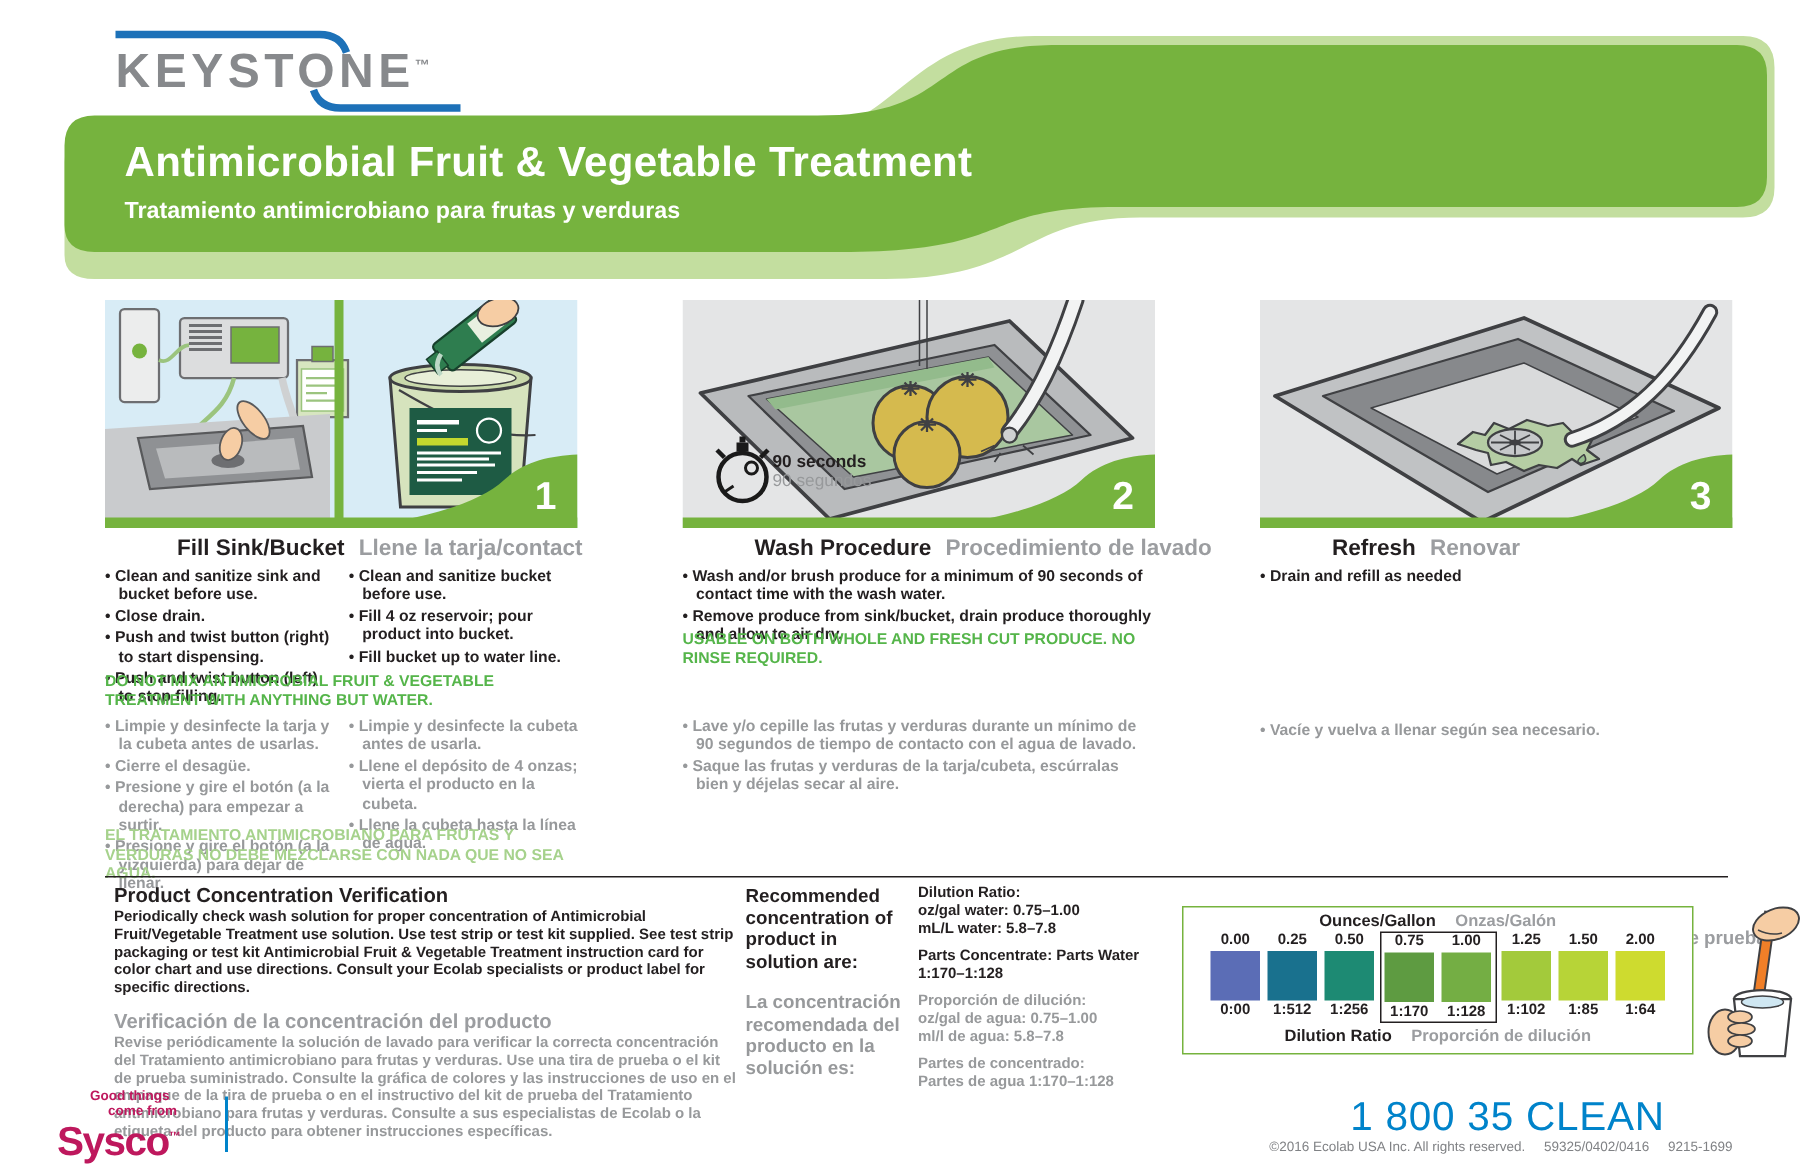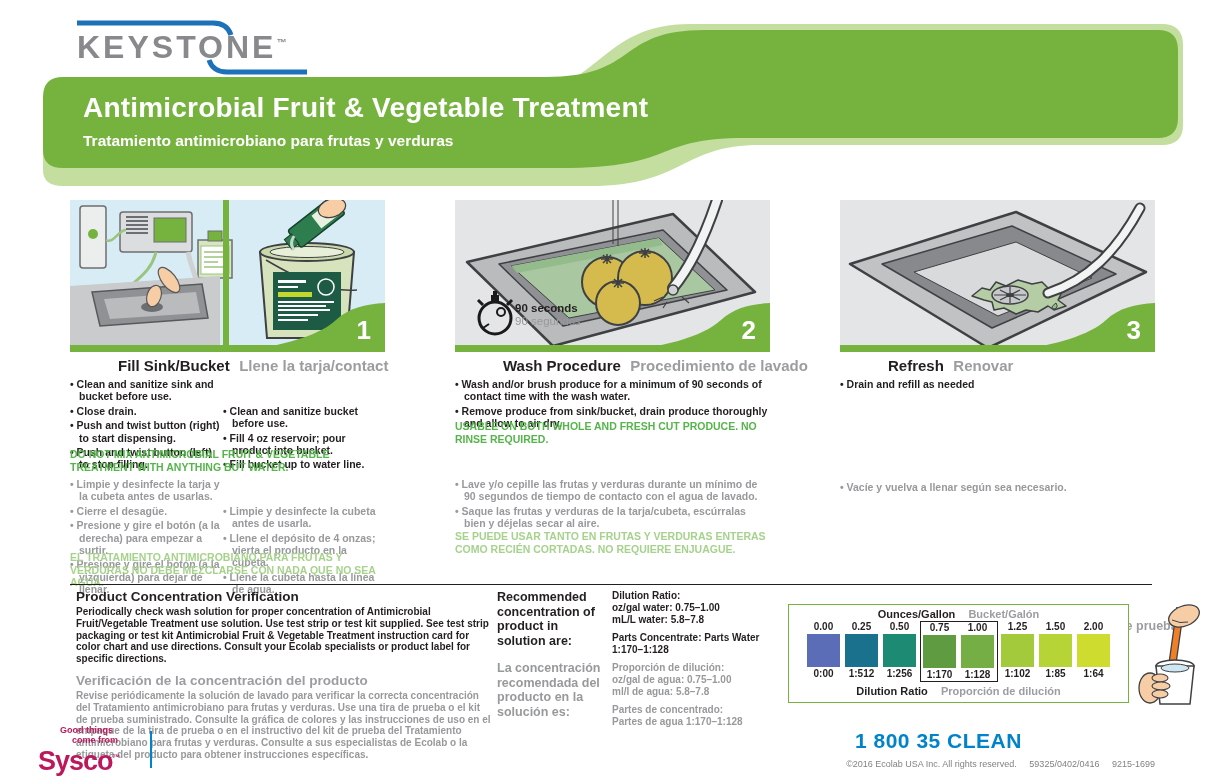--- a/index.html
+++ b/index.html
@@ -21,21 +21,21 @@
   .timer{position:absolute;left:60px;top:302px;line-height:13px;}
   .timer .t1{font-size:11.5px;font-weight:bold;color:#231f20;display:block;}
   .timer .t2{font-size:11.5px;color:#97999b;display:block;}
   .head{position:absolute;top:357px;left:0;white-space:nowrap;}
   .head .en{font-size:15px;font-weight:bold;color:#231f20;margin-left:48px;}
   .head .es{font-size:15px;font-weight:bold;color:#9b9da0;margin-left:5px;}
   .bl{padding-left:9px;text-indent:-9px;margin-bottom:2px;}
   .bl::before{content:"• ";}
   .bul{font-size:10.5px;line-height:12.4px;font-weight:bold;color:#231f20;}
   .es-t{color:#97999b;}
-  .b2col{position:absolute;display:flex;width:315px;align-items:flex-end;}
+  .b2col{position:absolute;display:flex;gap:10px;width:315px;}
   .b2col > div{width:153px;}
   .warn-en{position:absolute;width:315px;font-size:10.5px;line-height:12.6px;font-weight:bold;color:#55b54a;}
   .warn-es{position:absolute;width:315px;font-size:10.5px;line-height:12.6px;font-weight:bold;color:#a6d28c;}
   .divider{position:absolute;left:70px;top:584px;width:1082px;height:1.3px;background:#231f20;}
   
   .pcv{position:absolute;left:76px;top:589px;width:416px;}
   .pcv .h-en{font-size:13.5px;font-weight:bold;color:#231f20;margin-bottom:2px;}
   .pcv .b-en{font-size:10px;line-height:11.8px;font-weight:bold;color:#231f20;}
   .pcv .h-es{font-size:13.5px;font-weight:bold;color:#9b9da0;margin:8px 0 2px 0;}
   .pcv .b-es{font-size:10px;line-height:11.8px;font-weight:bold;color:#97999b;}
@@ -61,21 +61,21 @@
   
   .sysco{position:absolute;left:38px;top:726px;color:#be185d;}
   .sysco .tag{font-size:9px;font-weight:bold;line-height:9.5px;display:block;margin-left:22px;}
   .sysco .big{font-size:27px;font-weight:bold;letter-spacing:-1px;line-height:26px;}
   .sysco sup{font-size:8px;}
   .fdiv{position:absolute;left:150px;top:731px;width:2px;height:37px;background:#0083ca;}
   .ecolab{position:absolute;left:163px;top:734px;color:#0083ca;}
   .ecolab .lg{font-size:19px;font-weight:bold;letter-spacing:1px;line-height:19px;}
   .ecolab sup{font-size:8px;}
   .ecolab .tag{font-size:10.5px;font-weight:bold;margin-top:3px;display:block;}
-  .phone{position:absolute;left:855px;top:729px;width:300px;text-align:left;font-size:21px;font-weight:bold;color:#0083ca;letter-spacing:.5px;}
+  .phone{position:absolute;left:855px;top:729px;width:300px;text-align:center;font-size:27px;font-weight:normal;color:#0083ca;letter-spacing:.5px;}
   .copyr{position:absolute;left:655px;top:759px;width:500px;text-align:right;font-size:9px;color:#808285;}
   .copyr span{margin-left:10px;}
 </style>
 </head>
 <body>
 
 <div class="poster">
 
   <svg class="swoosh" width="1212" height="200">
     <path d="M43,108 Q43,92 63,92 H520 C600,92 600,24 690,24 H1162 Q1183,24 1183,45 V125 Q1183,145 1162,145 H760 C680,145 685,186 590,186 H63 Q43,186 43,170 Z" fill="#c3de9f"></path>
@@ -244,21 +244,20 @@
       <div class="bl">Remove produce from sink/bucket, drain produce thoroughly and allow to air dry.</div>
     </div>
 
     <div class="warn-en" style="top:420px;">USABLE ON BOTH WHOLE AND FRESH CUT PRODUCE. NO RINSE REQUIRED.</div>
 
     <div class="bul es-t abs" style="top:478px;width:315px;">
       <div class="bl">Lave y/o cepille las frutas y verduras durante un mínimo de 90 segundos de tiempo de contacto con el agua de lavado.</div>
       <div class="bl">Saque las frutas y verduras de la tarja/cubeta, escúrralas bien y déjelas secar al aire.</div>
     </div>
 
-    <div class="warn-es" style="top:530px;">SE PUEDE USAR TANTO EN FRUTAS Y VERDURAS ENTERAS COMO RECIÉN CORTADAS. NO REQUIERE ENJUAGUE.</div>
   </div>
 
   <div class="col c3">
     <div class="panel">
       <svg width="315" height="152" viewBox="0 0 315 152">
         <rect width="315" height="152" fill="#e4e5e6"></rect>
         <polygon points="10,64 176,12 306,72 148,148" fill="#c0c2c4" stroke="#3f4043" stroke-width="2.5" stroke-linejoin="round"></polygon>
         <polygon points="42,64 172,26 276,74 152,128" fill="#87898c" stroke="#3f4043" stroke-width="1.5" stroke-linejoin="round"></polygon>
         <polygon points="74,72 176,42 252,78 158,116" fill="#d9dadb" stroke="#3f4043" stroke-linejoin="round"></polygon>
         <path d="M132,96 l10,-8 8,2 6,-8 10,4 12,-6 14,4 10,-2 8,8 12,2 -4,8 8,6 -12,4 -6,-4 -10,6 -12,-2 -10,4 -12,-6 -10,2 -2,-8 -8,-2 Z" fill="#b5cda4" stroke="#3f4043" stroke-width="1.5" stroke-linejoin="round"></path>
@@ -319,21 +318,21 @@
   </div>
 
   <div class="tsc-title">
     <span class="en">Test Strip Color Chart</span>
     <span class="es">Gráfica de colores para la tira de prueba</span>
   </div>
 
   <div class="tsc-box">
     <div class="tsc-head">
       <span class="en">Ounces/Gallon</span>
-      <span class="es">Bucket/Galón</span>
+      <span class="es">Onzas/Galón</span>
     </div>
     <div class="striprow">
       <div class="cell">
         <div class="v">0.00</div>
         <div class="sw" style="background: rgb(91, 109, 182);"></div>
         <div class="r">0:00</div>
       </div>
       <div class="cell">
         <div class="v">0.25</div>
         <div class="sw" style="background: rgb(25, 113, 142);"></div>

